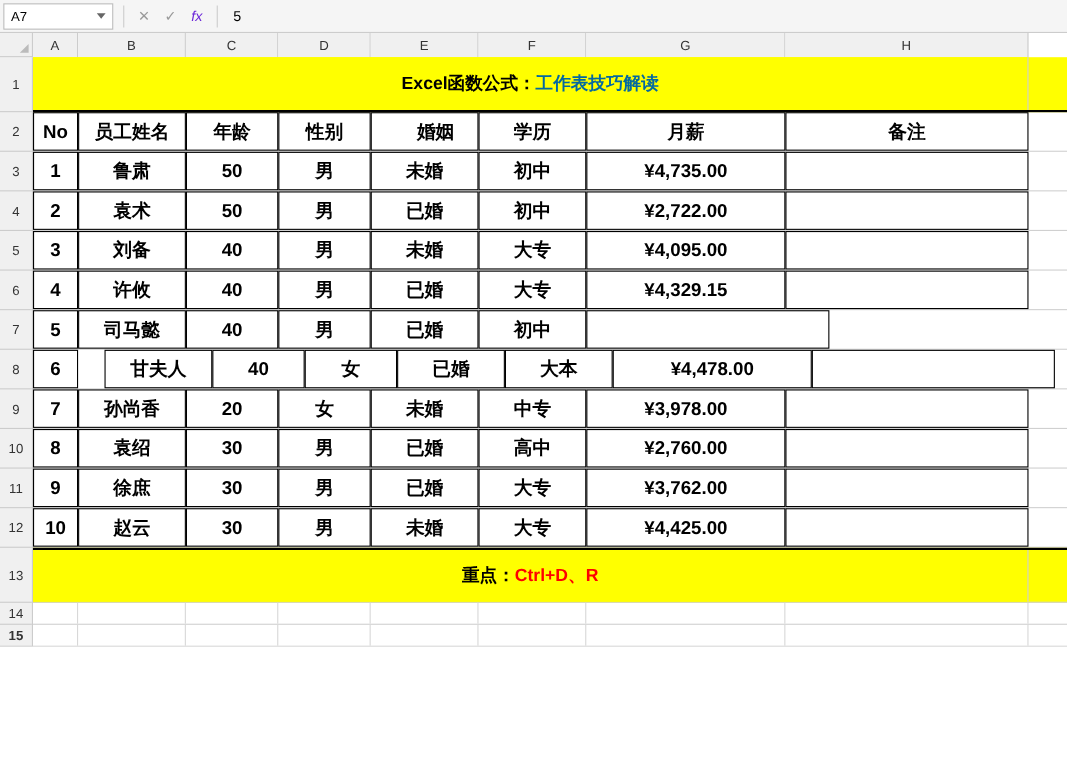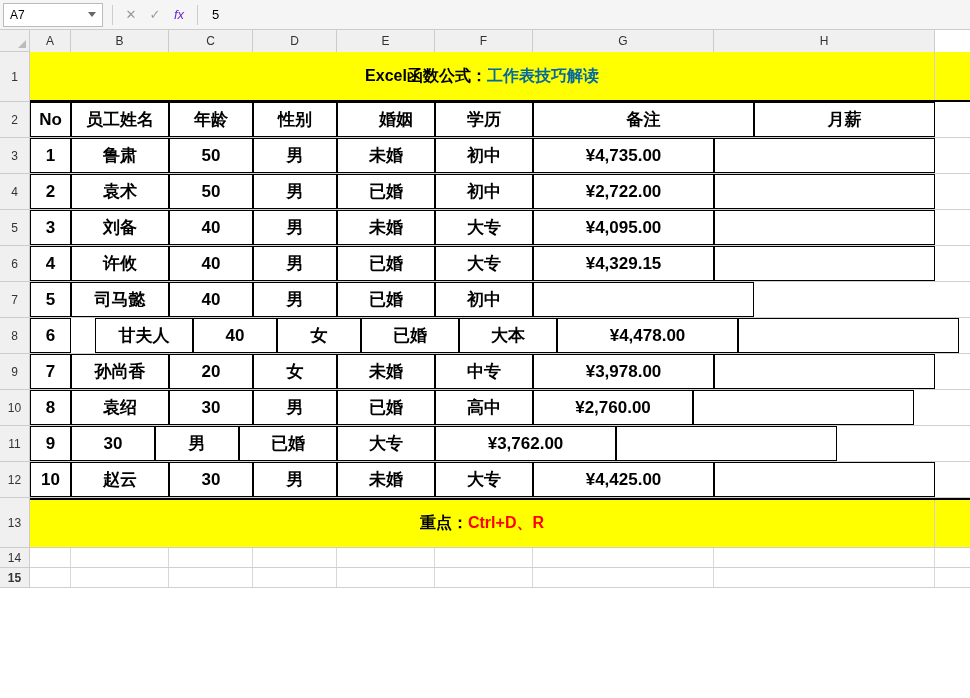--- a/index.html
+++ b/index.html
@@ -202,22 +202,22 @@
             <span class="title-red">工作表技巧解读</span>
           </div>
         </div>
         <div class="sheet-row header-row" style="height: 36px;">
           <div class="cell " style="width: 41px; height: 100%;">No</div>
           <div class="cell " style="width: 98px; height: 100%;">员工姓名</div>
           <div class="cell " style="width: 84px; height: 100%;">年龄</div>
           <div class="cell " style="width: 84px; height: 100%;">性别</div>
           <div class="cell " style="width: 98px; height: 100%; padding-left: 20px;">婚姻</div>
           <div class="cell " style="width: 98px; height: 100%;">学历</div>
+          <div class="cell " style="width: 181px; height: 100%;">月薪</div>
           <div class="cell " style="width: 221px; height: 100%;">备注</div>
-          <div class="cell " style="width: 181px; height: 100%;">月薪</div>
         </div>
         <div class="sheet-row data-row" style="height: 36px;">
           <div class="cell " style="width: 41px; height: 100%;">1</div>
           <div class="cell " style="width: 98px; height: 100%;">鲁肃</div>
           <div class="cell " style="width: 84px; height: 100%;">50</div>
           <div class="cell " style="width: 84px; height: 100%;">男</div>
           <div class="cell " style="width: 98px; height: 100%;">未婚</div>
           <div class="cell " style="width: 98px; height: 100%;">初中</div>
           <div class="cell " style="width: 181px; height: 100%;">¥4,735.00</div>
           <div class="cell " style="width: 221px; height: 100%;"></div>
@@ -281,25 +281,26 @@
           <div class="cell " style="width: 181px; height: 100%;">¥3,978.00</div>
           <div class="cell " style="width: 221px; height: 100%;"></div>
         </div>
         <div class="sheet-row data-row" style="height: 36px;">
           <div class="cell " style="width: 41px; height: 100%;">8</div>
           <div class="cell " style="width: 98px; height: 100%;">袁绍</div>
           <div class="cell " style="width: 84px; height: 100%;">30</div>
           <div class="cell " style="width: 84px; height: 100%;">男</div>
           <div class="cell " style="width: 98px; height: 100%;">已婚</div>
           <div class="cell " style="width: 98px; height: 100%;">高中</div>
-          <div class="cell " style="width: 160px; height: 100%;">¥2,760.00</div>
+          <div class="cell " style="width: 181px; height: 100%;">¥2,760.00</div>
           <div class="cell " style="width: 221px; height: 100%;"></div>
         </div>
         <div class="sheet-row data-row" style="height: 36px;">
           <div class="cell " style="width: 41px; height: 100%;">9</div>
+          <div class="cell " style="width: 98px; height: 100%;">徐庶</div>
           <div class="cell " style="width: 84px; height: 100%;">30</div>
           <div class="cell " style="width: 84px; height: 100%;">男</div>
           <div class="cell " style="width: 98px; height: 100%;">已婚</div>
           <div class="cell " style="width: 98px; height: 100%;">大专</div>
           <div class="cell " style="width: 181px; height: 100%;">¥3,762.00</div>
           <div class="cell " style="width: 221px; height: 100%;"></div>
         </div>
         <div class="sheet-row data-row" style="height: 36px;">
           <div class="cell " style="width: 41px; height: 100%;">10</div>
           <div class="cell " style="width: 98px; height: 100%;">赵云</div>

